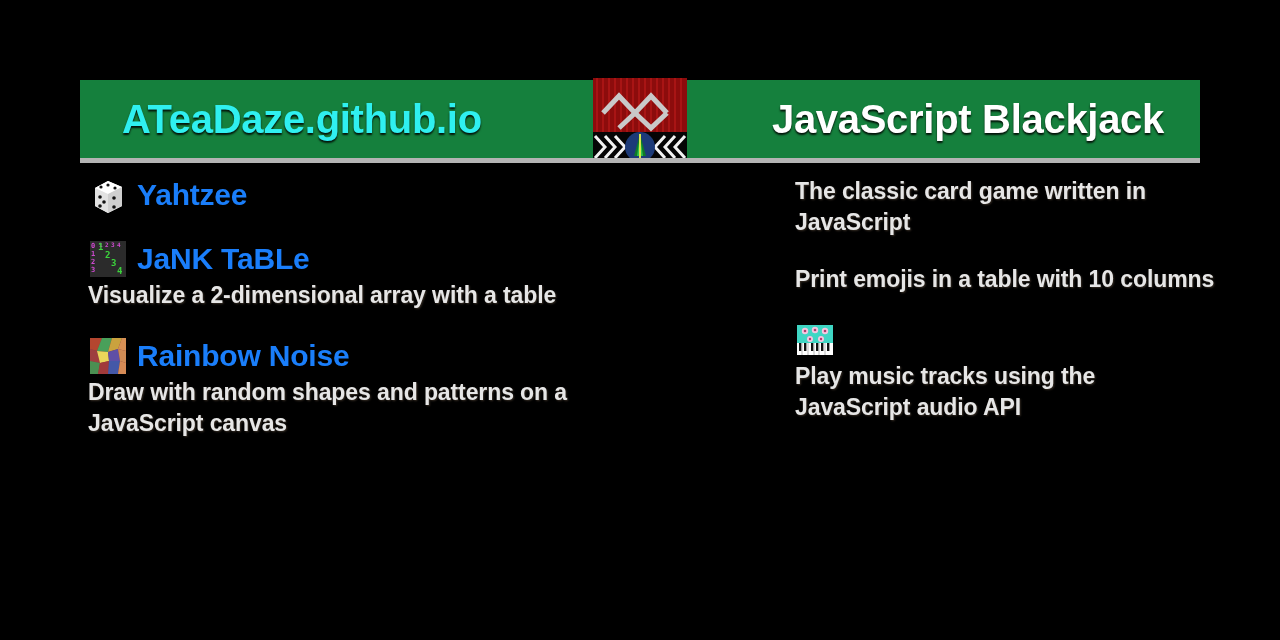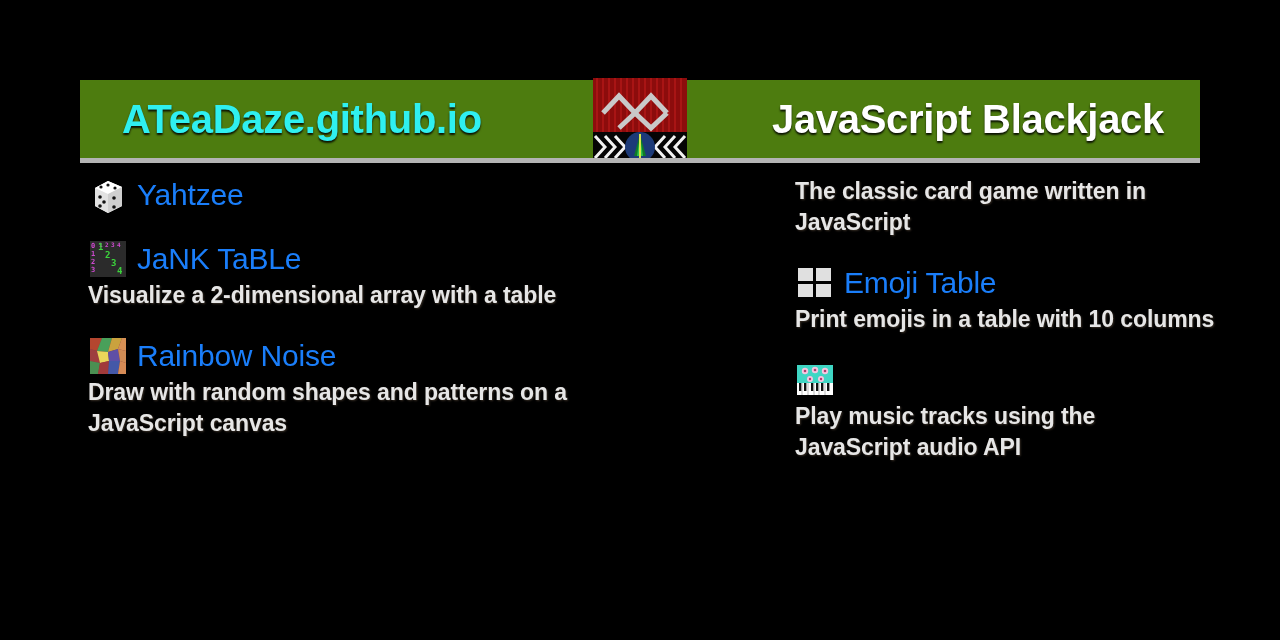--- a/index.html
+++ b/index.html
@@ -15,21 +15,21 @@
     -webkit-font-smoothing: antialiased;
   }
 
   
   #site-header {
     position: absolute;
     left: 80px;
     top: 80px;
     width: 1120px;
     height: 78px;
-    background: #4d7c0f;
+    background: #15803d;
     display: flex;
     align-items: center;
     justify-content: space-between;
     box-sizing: border-box;
   }
   .header-title {
     font-size: 40px;
     font-weight: bold;
     letter-spacing: -0.3px;
     white-space: nowrap;
@@ -82,21 +82,21 @@
     margin-bottom: 2px;
   }
   .project-icon {
     width: 40px;
     height: 38px;
     flex: 0 0 auto;
     display: block;
   }
   .project-name {
     font-size: 30px;
-    font-weight: normal;
+    font-weight: bold;
     color: #1a7efa;
     letter-spacing: -0.2px;
     white-space: nowrap;
     text-shadow: 0 1px 2px rgba(0,0,0,0.9);
   }
   .project-desc {
     font-size: 23px;
     font-weight: bold;
     color: #e6e6e6;
     line-height: 1.35;
@@ -234,29 +234,20 @@
 
 </div>
 
 <div class="column" id="column-right">
 
   <div class="project-item">
     <div class="project-desc">The classic card game written in JavaScript</div>
   </div>
 
   <div class="project-item">
-    <div class="project-link-row">
-      <svg class="project-icon" viewBox="0 0 40 38">
-        <rect x="3" y="4" width="15" height="13" fill="#e0e0e0"></rect>
-        <rect x="21" y="4" width="15" height="13" fill="#e0e0e0"></rect>
-        <rect x="3" y="20" width="15" height="13" fill="#e0e0e0"></rect>
-        <rect x="21" y="20" width="15" height="13" fill="#e0e0e0"></rect>
-      </svg>
-      <span class="project-name">Emoji Table</span>
-    </div>
     <div class="project-desc">Print emojis in a table with 10 columns</div>
   </div>
 
   <div class="project-item">
     <div class="project-link-row">
       <svg class="project-icon" viewBox="0 0 40 38">
         <rect x="2" y="4" width="36" height="18" fill="#3fd6c4"></rect>
         <g>
           <circle cx="10" cy="10" r="3.2" fill="#f5c7e0"></circle>
             <circle cx="10" cy="10" r="1.3" fill="#b03a6e"></circle>

